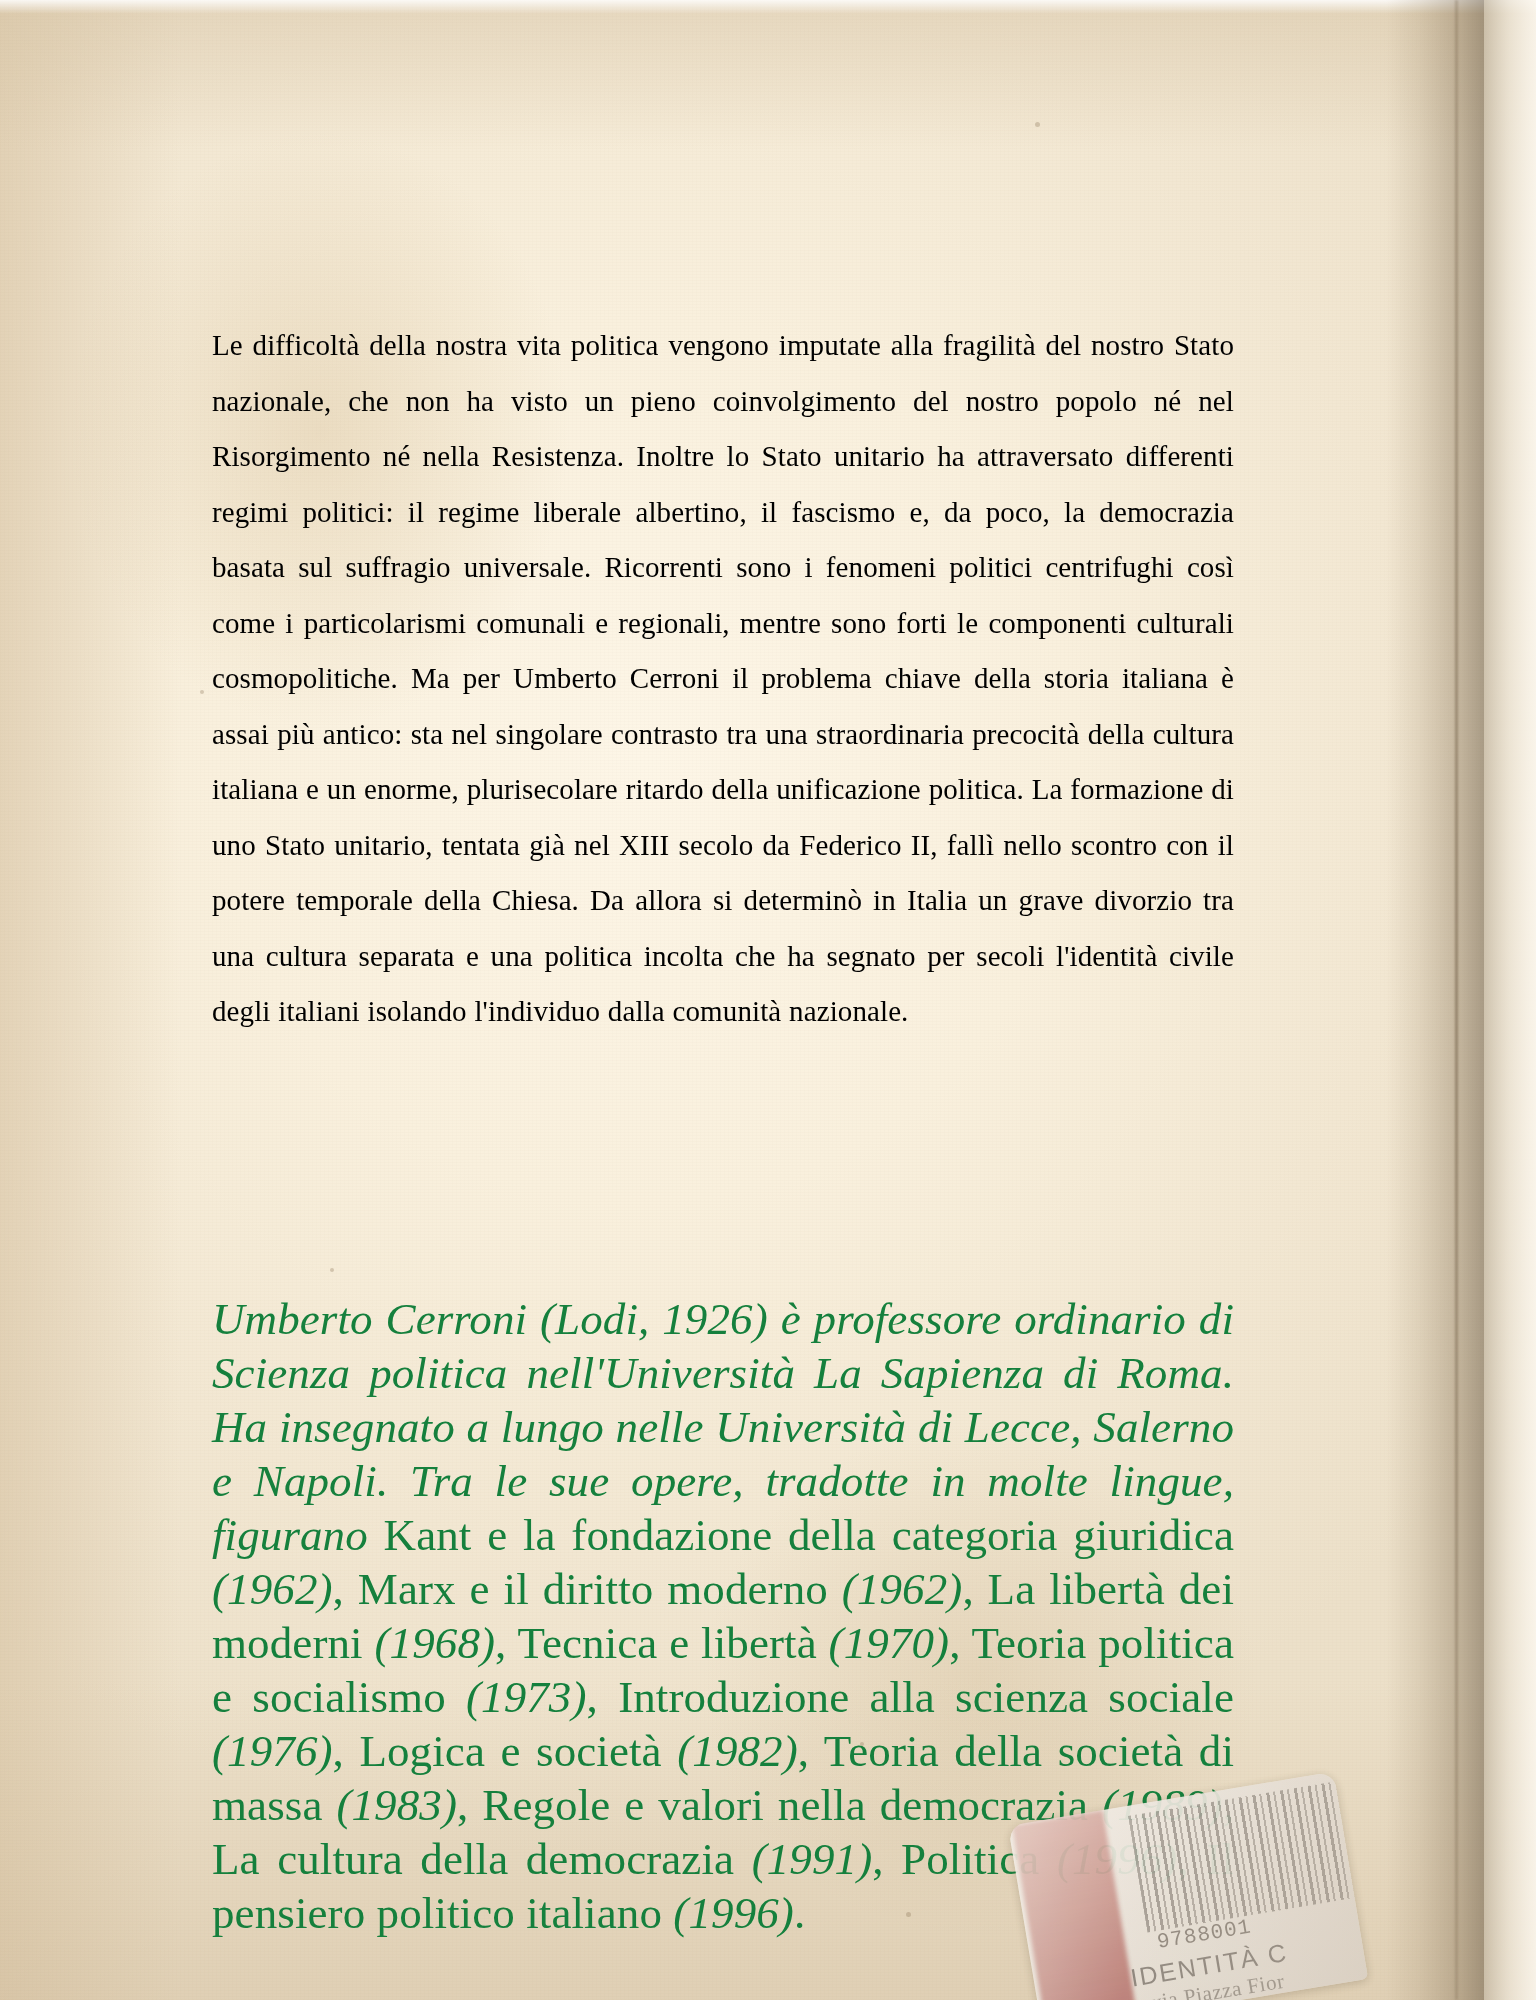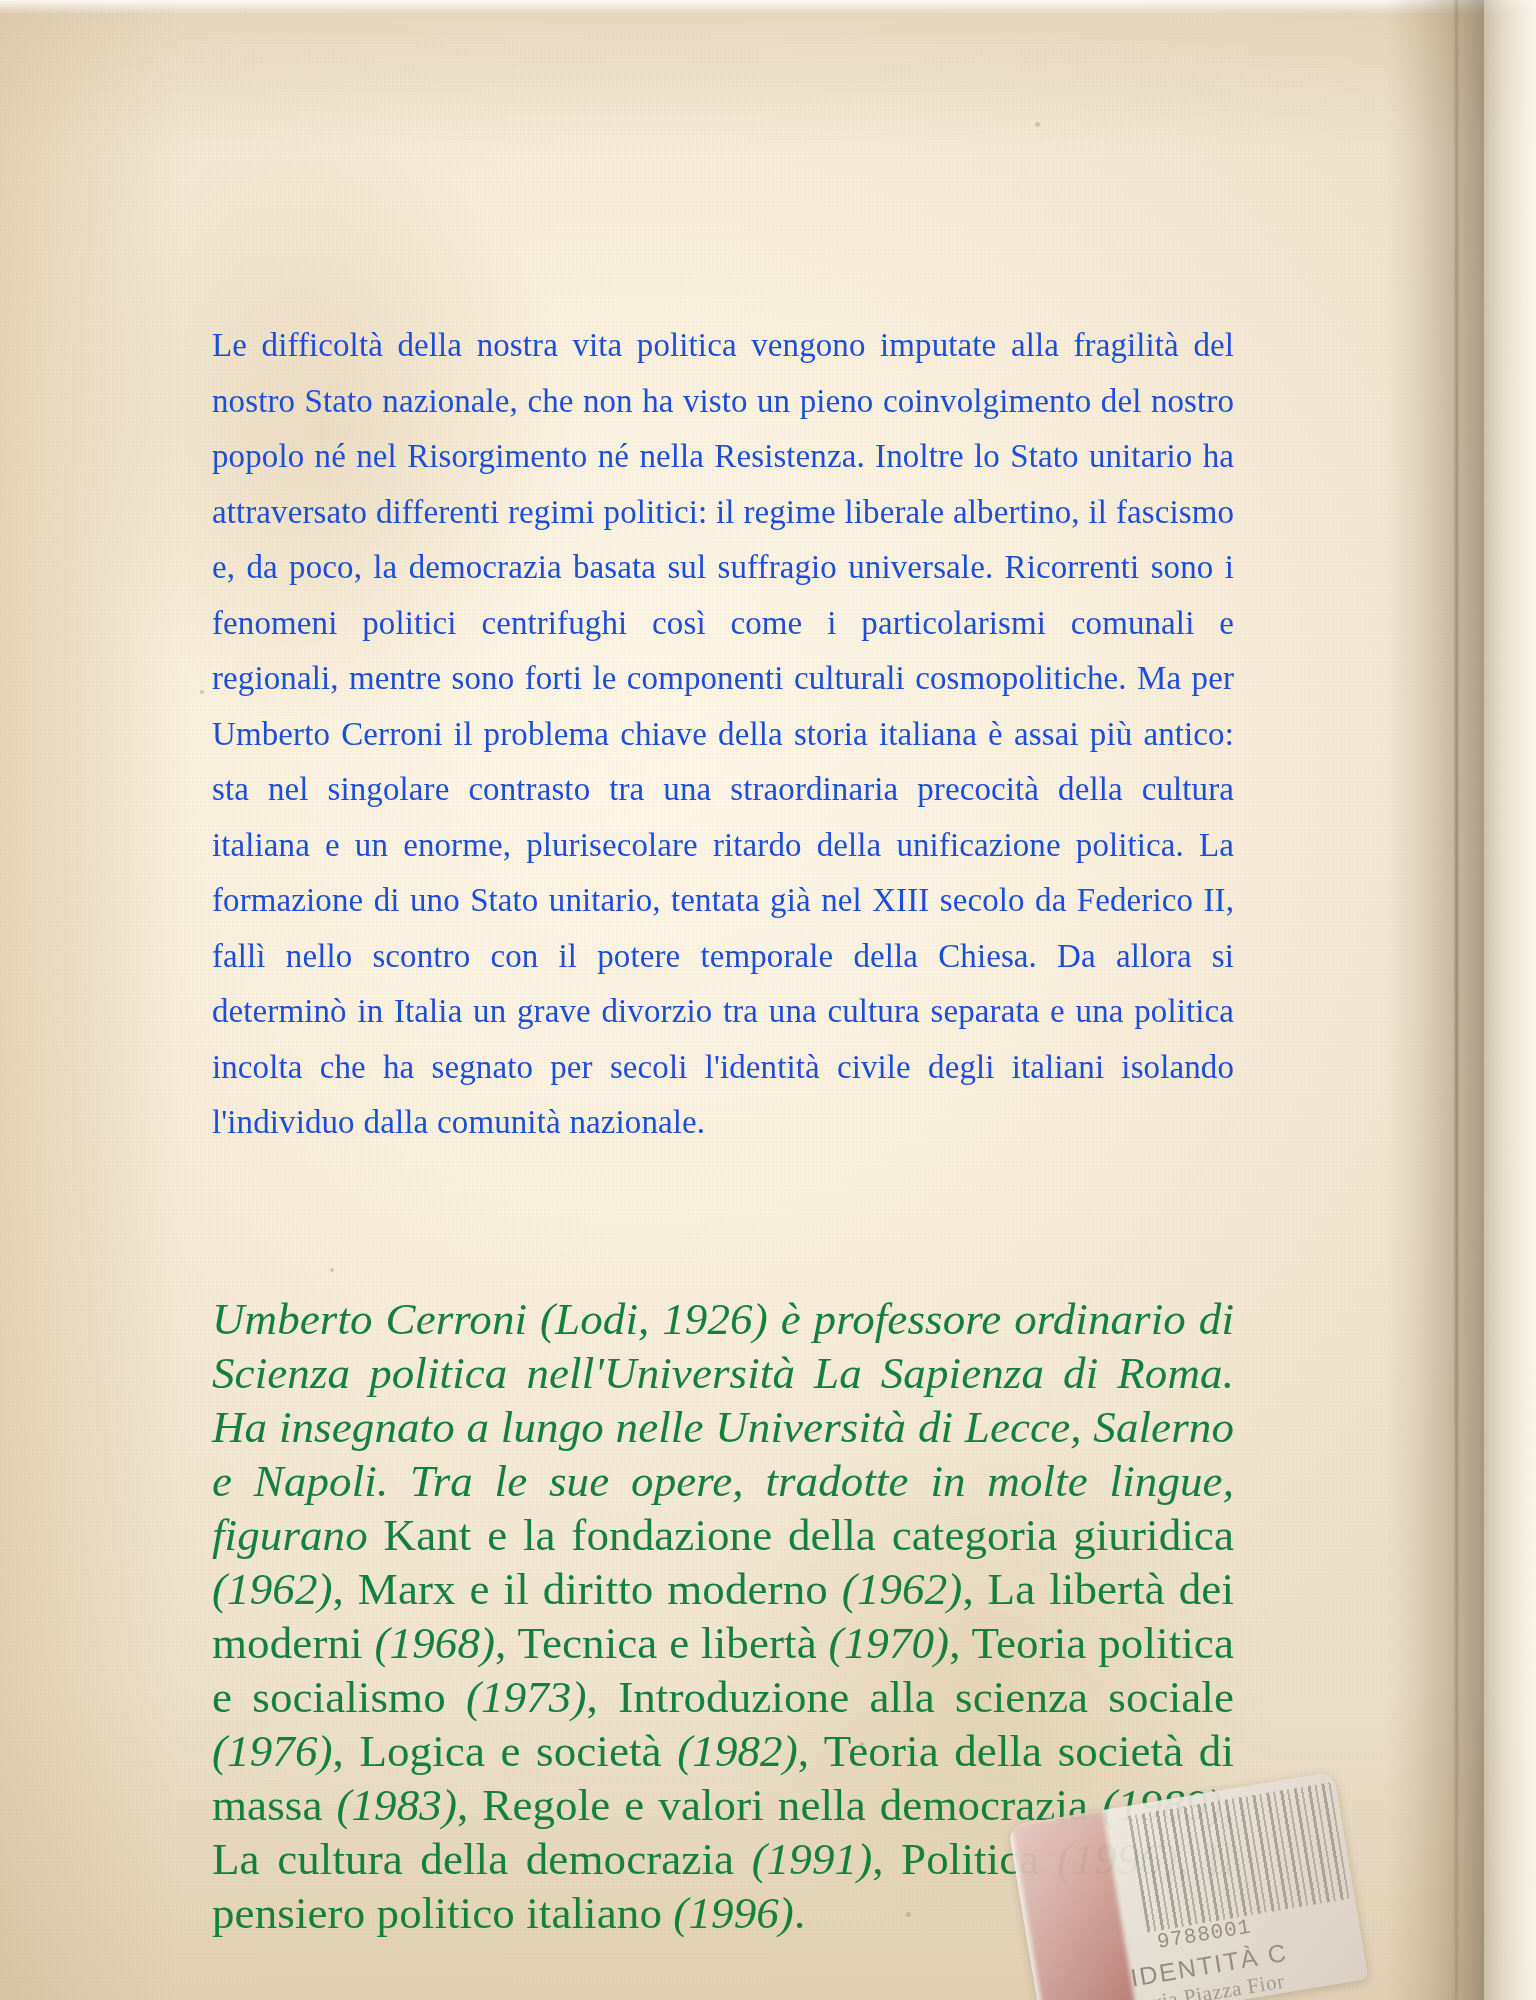--- a/index.html
+++ b/index.html
@@ -102,23 +102,23 @@
   
   .text-column {
     position: absolute;
     left: 212px;
     top: 318px;
     width: 1022px;
   }
 
   .blurb {
     margin: 0;
-    font-size: 33px;
+    font-size: 29px;
     line-height: 55.5px;
-    color: #1d4ed8;
+    color: #000000;
     text-align: justify;
     text-align-last: left;
     letter-spacing: 0.1px;
     word-spacing: 0.5px;
     text-rendering: optimizeLegibility;
   }
 
   .bio {
     margin: 0;
     position: absolute;

